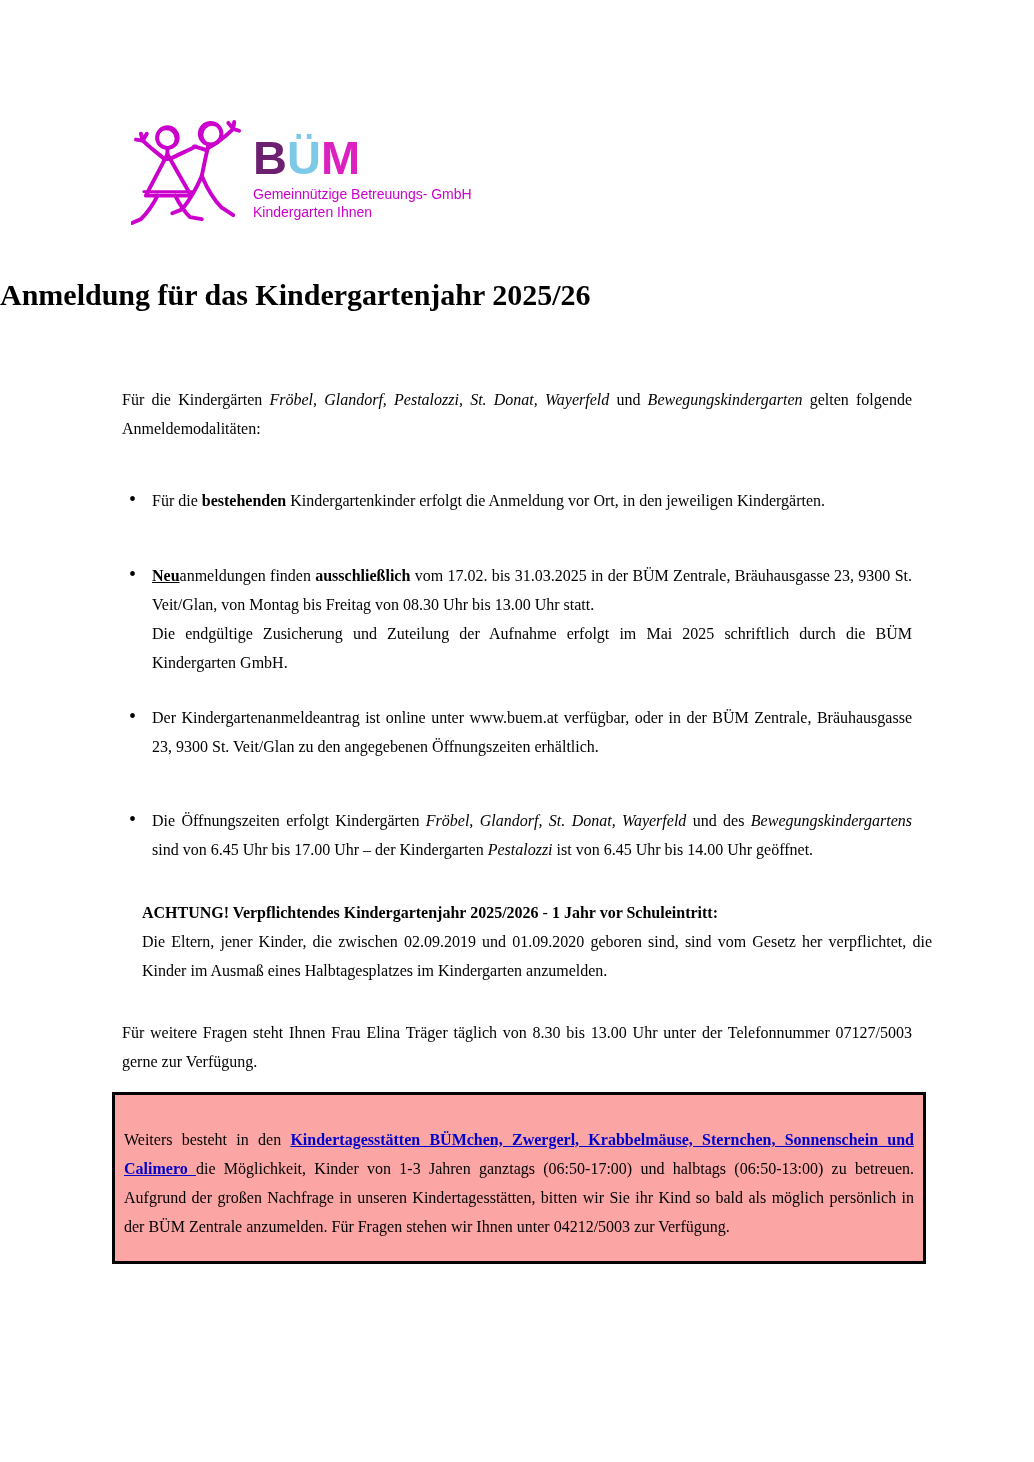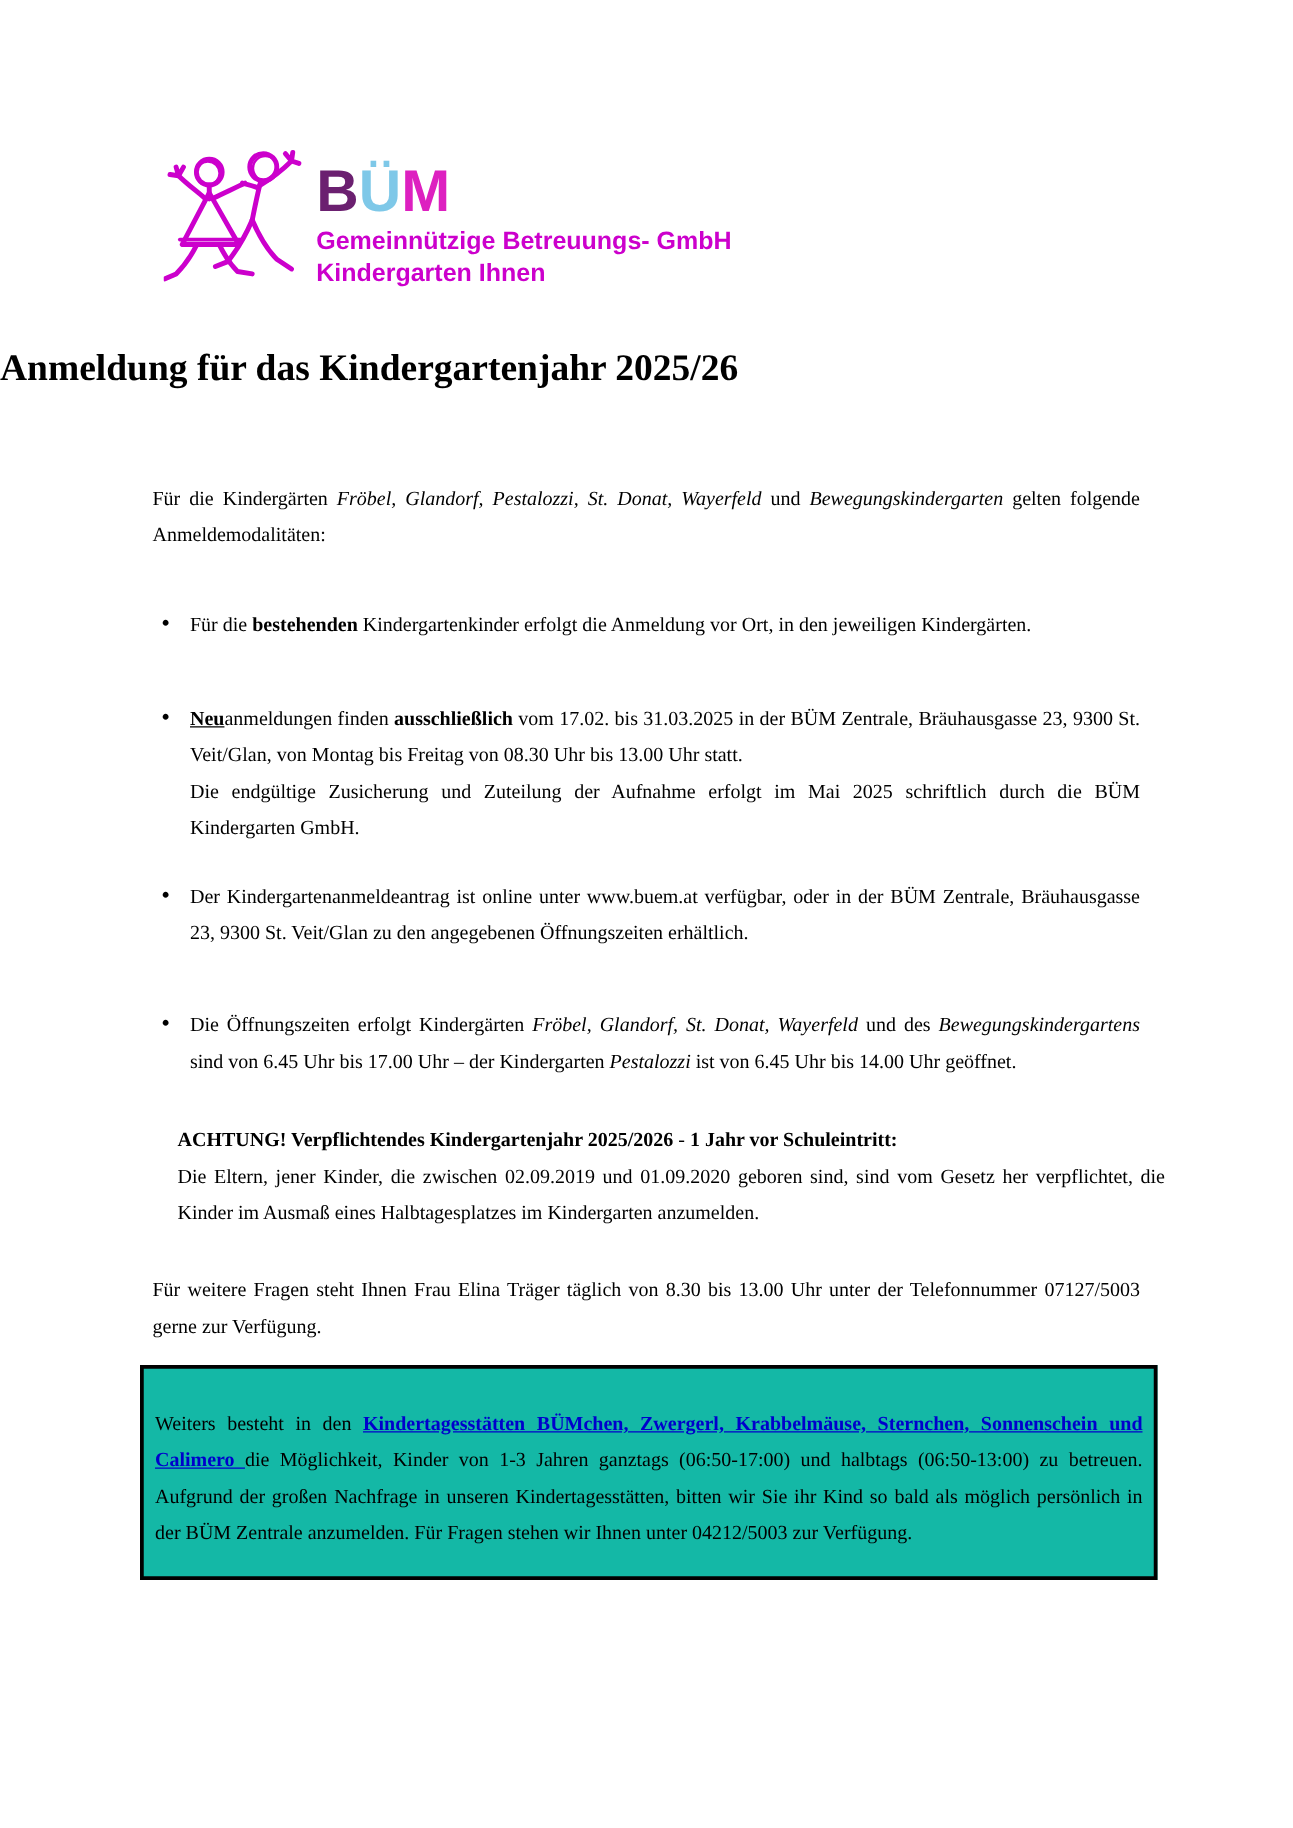--- a/index.html
+++ b/index.html
@@ -6,25 +6,25 @@
   .page{
     position:relative;
     width:1034px;
     height:1462px;
     background:#ffffff;
     font-family:"Liberation Serif", serif;
     color:#000000;
     overflow:hidden;
   }
   
-  .logo{position:absolute;left:131px;top:117px;display:flex;align-items:flex-start;}
+  .logo{position:absolute;left:131px;top:117px;display:flex;align-items:center;}
   .logo-figures{width:118px;height:110px;color:var(--magenta);}
   .logo-textcol{margin-left:4px;margin-top:12px;font-family:"Liberation Sans", sans-serif;}
   .wordmark{font-size:47px;font-weight:bold;line-height:1;letter-spacing:0;}
-  .logo-sub{margin-top:5px;font-size:20px;font-weight:bold;line-height:1.28;color:var(--magenta);}
+  .logo-sub{margin-top:5px;font-size:14px;font-weight:normal;line-height:1.28;color:var(--magenta);}
   
   .title{
     position:absolute;left:0;top:278px;width:100%;margin:0;
     text-align:left;font-size:30px;font-weight:bold;line-height:1.1;
     font-family:"Liberation Serif", serif;
   }
   
   .para{
     margin:0;font-size:16px;line-height:29px;text-align:justify;
   }
@@ -36,21 +36,21 @@
   .pos-b2{top:561px;}
   .pos-b3{top:703px;}
   .pos-b4{top:806px;}
   .pos-achtung{position:absolute;left:122px;top:898px;width:790px;margin-left:20px;}
   .pos-contact{position:absolute;left:122px;top:1018px;width:790px;}
   
   .notice{
     position:absolute;left:112px;top:1092px;width:814px;box-sizing:border-box;
     border:3px solid #000000;
     padding:30px 9px 20px 9px;
-    background:#14b8a6;
+    background:#fca5a5;
   }
   
   .b{font-weight:bold;}
   .i{font-style:italic;}
   .u{text-decoration:underline;}
 </style>
 </head>
 <body>
 
 <div class="page">

